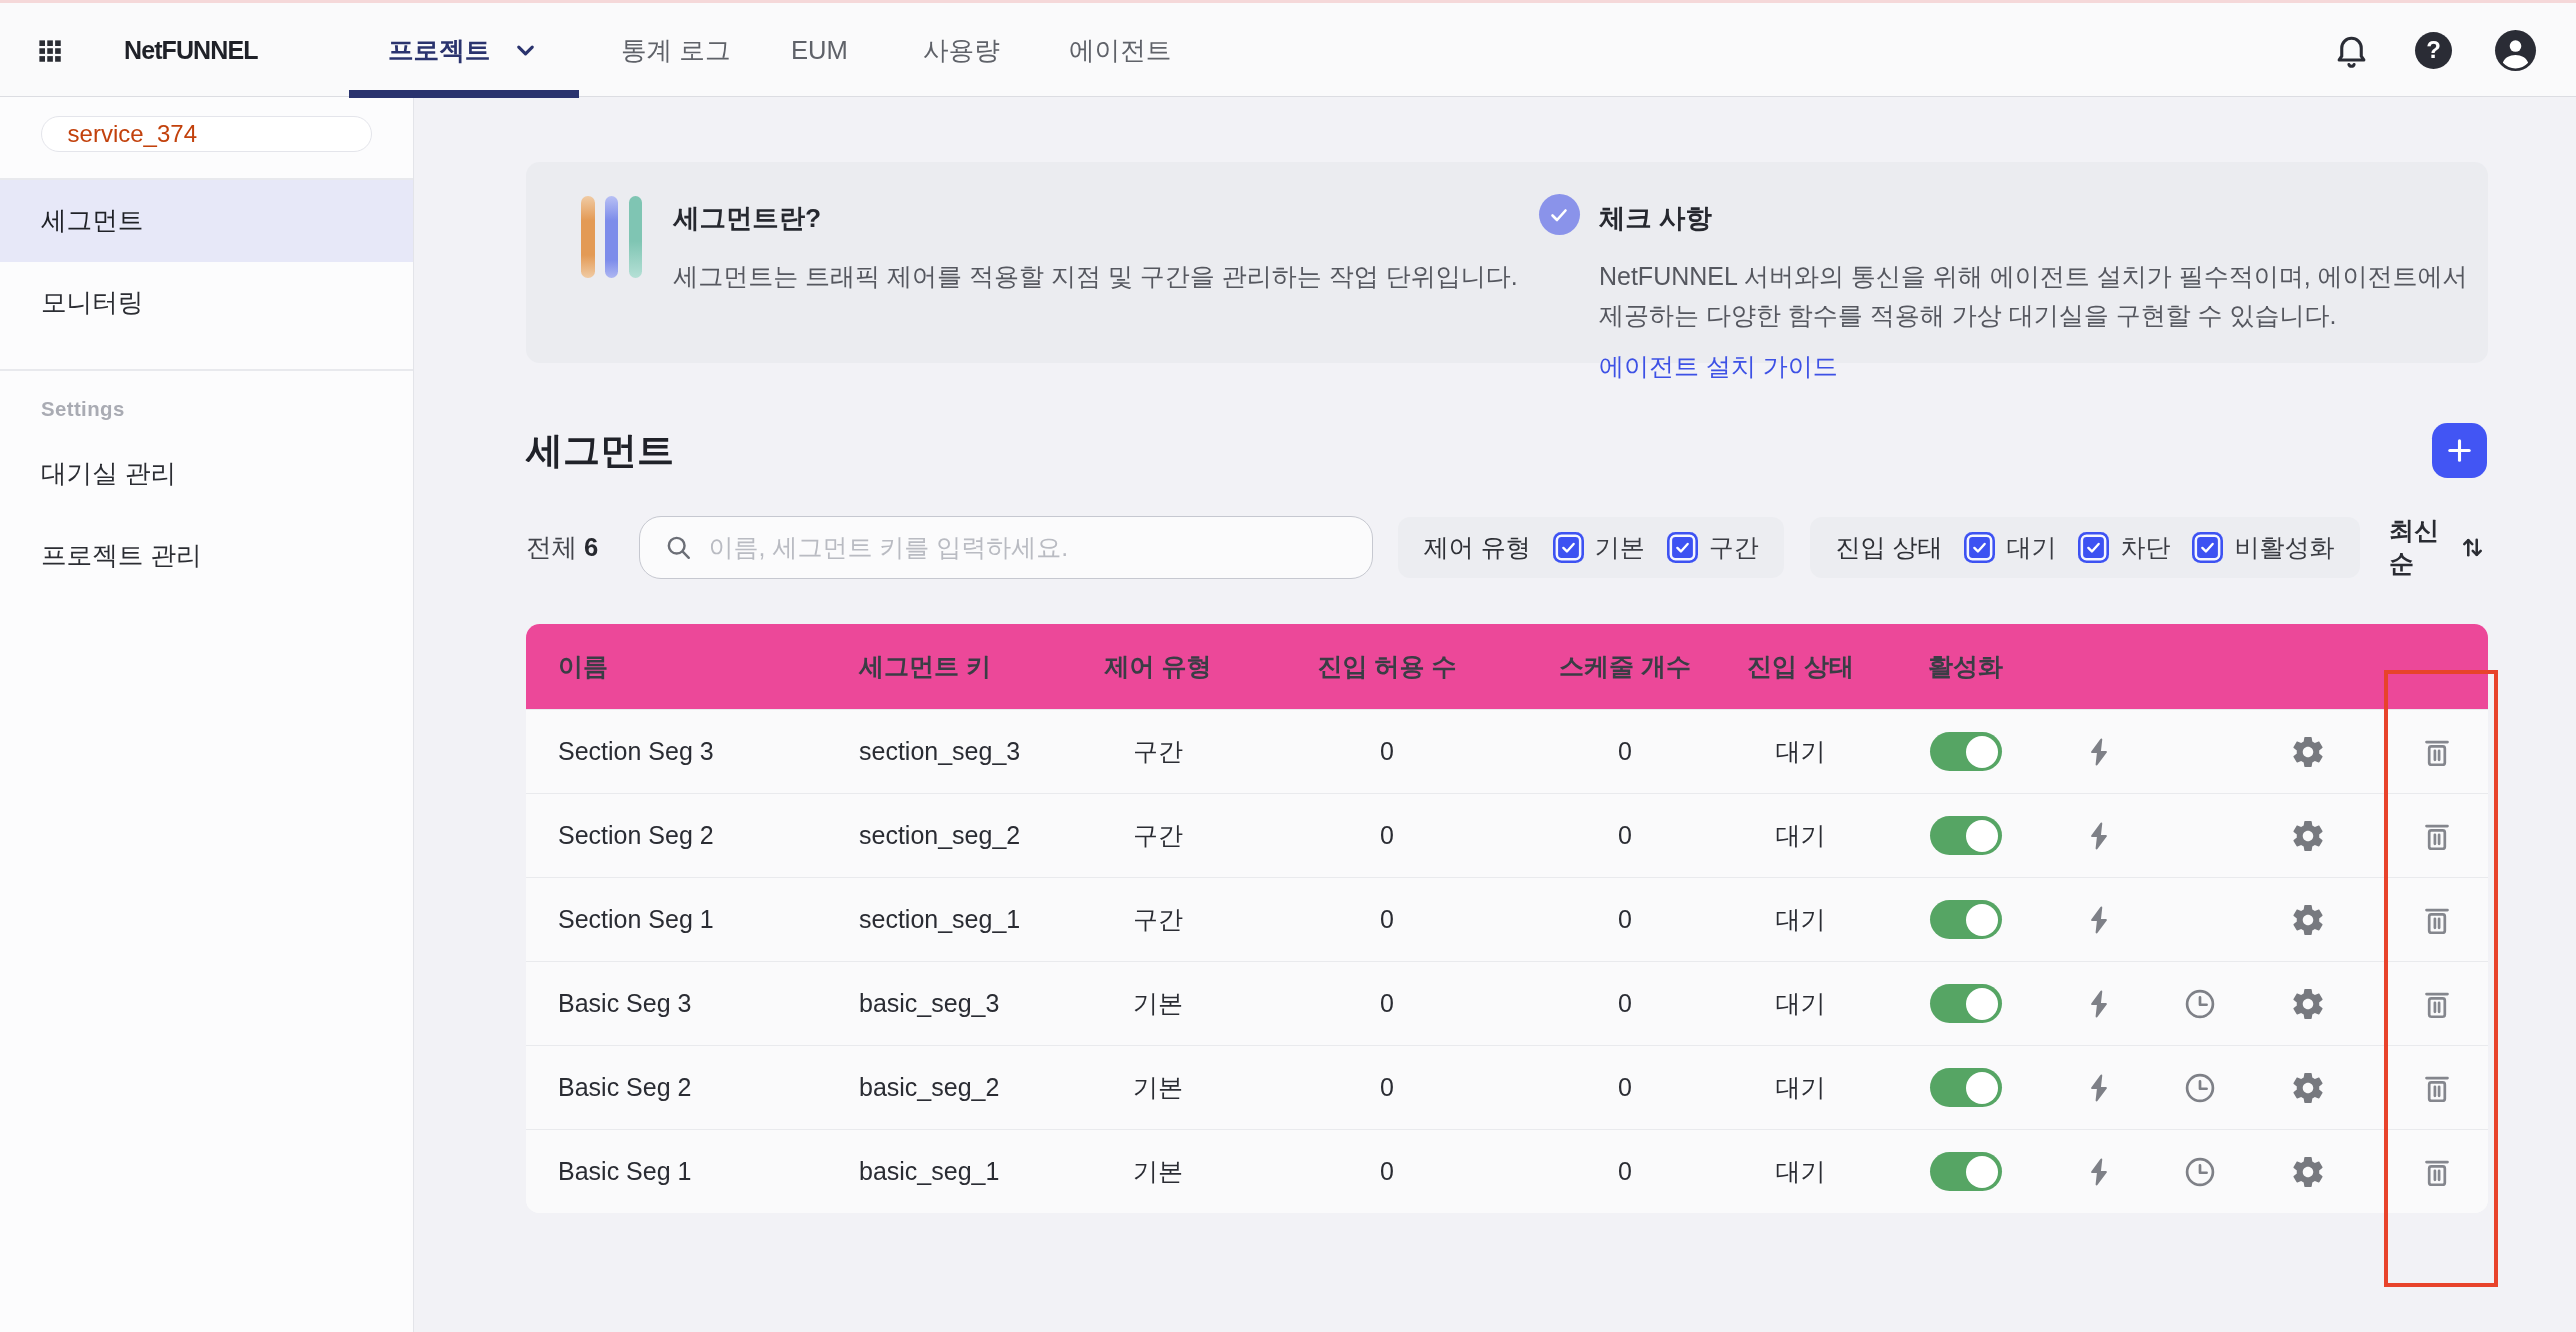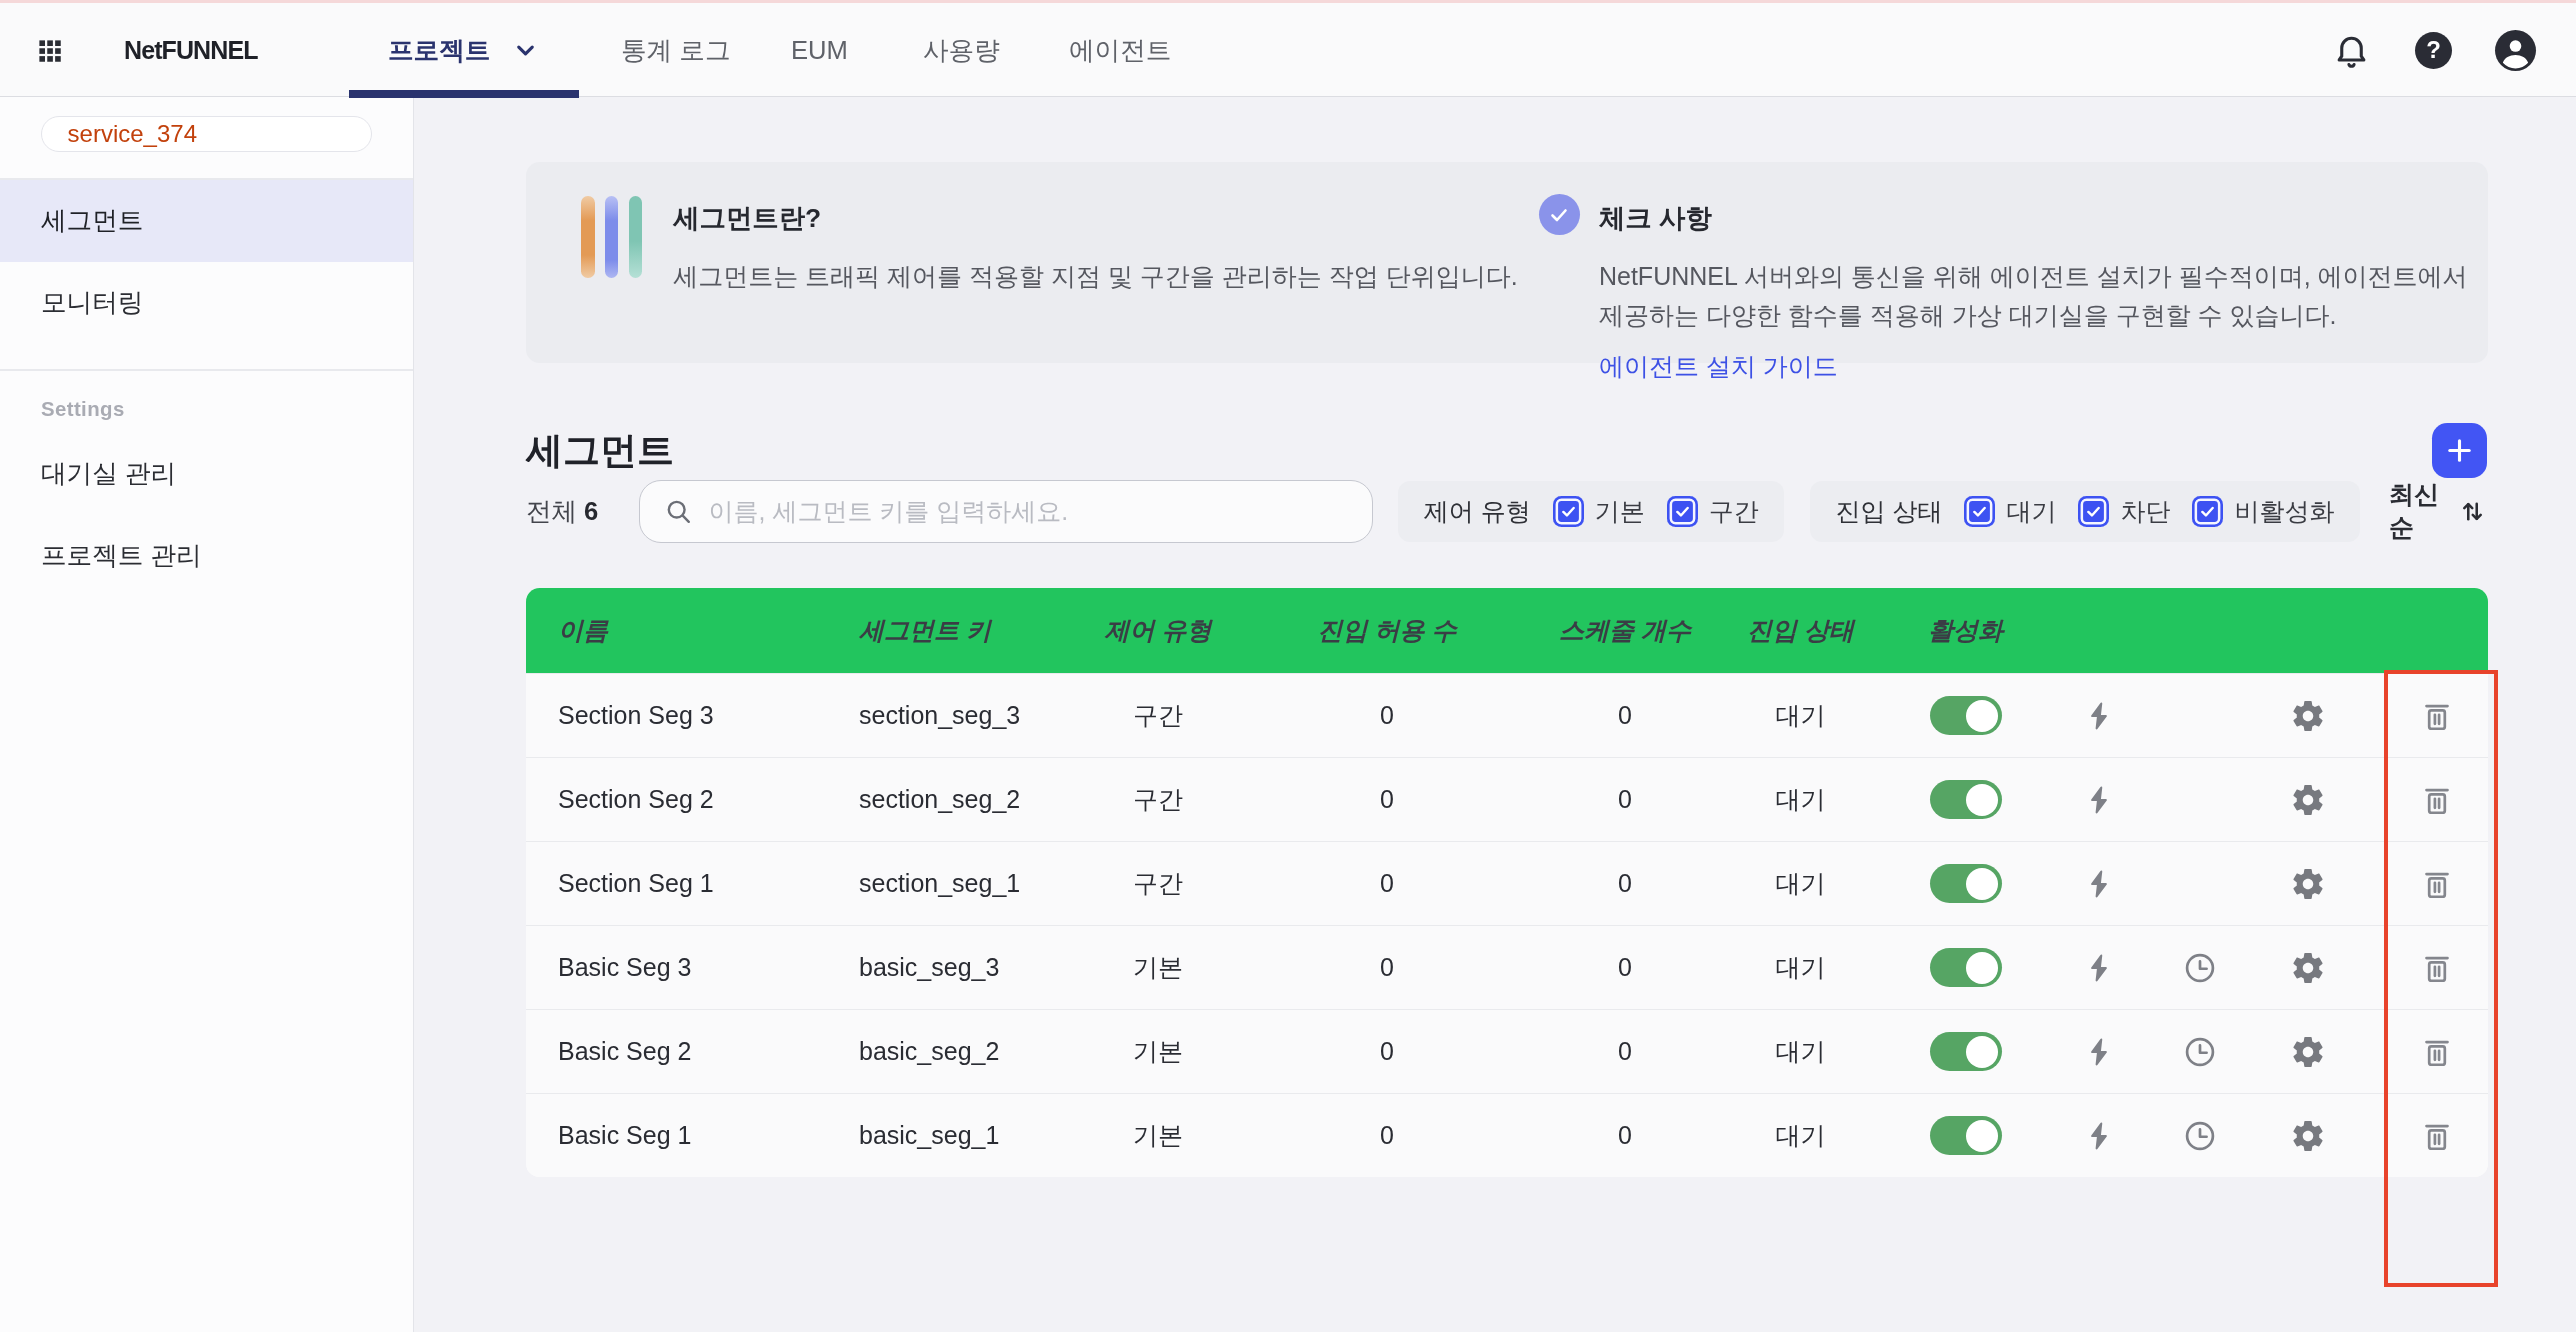--- a/index.html
+++ b/index.html
@@ -62,21 +62,21 @@
   .banner-col-right { width:954px; }
   .banner-link { display:inline-block; margin-top:15.3px; font-size:25px; color:#3D51E5; cursor:pointer; }
   
   .section-head { margin-top:60px; display:flex; align-items:center; justify-content:space-between; }
   .section-title { font-size:37px; font-weight:700; color:#202229; }
   .add-btn {
     width:55px; height:55px; border-radius:15.3px; background:#4255F4; border:none;
     display:flex; align-items:center; justify-content:center; cursor:pointer;
   }
   
-  .controls-row { display:flex; align-items:center; }
+  .controls-row { margin-top:36px; display:flex; align-items:center; }
   .total { font-size:25.6px; color:#43454C; white-space:nowrap; }
   .total b { font-weight:700; color:#27292F; margin-left:6.8px; }
   .search-box {
     margin-left:41px; width:835px; height:63px; border:1.7px solid #C6C8D0; border-radius:22px;
     background:#FBFBFC; display:flex; align-items:center; padding:0 24px; gap:15.3px;
   }
   .search-box input {
     border:none; outline:none; background:transparent; flex:1; font-size:25px; color:#3A3C43;
     font-family:inherit;
   }
@@ -95,21 +95,21 @@
   }
   .sort { margin-left:29px; display:flex; align-items:center; gap:8.5px; cursor:pointer;font-weight:bold; }
   .sort .slabel { font-size:25px; color:#2A2C33; }
   
   .table { margin-top:44px; width:1962px; border-radius:13.6px; overflow:hidden; background:#FAFAFB; }
   .t-grid {
     display:grid;
     grid-template-columns:301px 264px 134px 324px 152px 199px 131px 136px 65px 152px 105px;
     align-items:center;
   }
-  .t-head { height:85px; background:#22c55e;font-style:italic; }
+  .t-head { height:85px; background:#ec4899; }
   .t-head .cell { font-size:25px; font-weight:600; color:#3A3D45; }
   .t-row { height:84px; border-top:1.7px solid #E9EAED; background:#FAFAFB; }
   .cell { font-size:25px; color:#2A2C33; }
   .cell.left { padding-left:32px; text-align:left; }
   .cell.center { text-align:center; }
   .icon-cell { display:flex; justify-content:center; align-items:center; cursor:pointer; }
   
   .toggle { width:72px; height:39px; border-radius:19.6px; background:#56A564; position:relative; cursor:pointer; margin:0 auto; }
   .toggle .knob { position:absolute; top:3.4px; right:3.4px; width:32px; height:32px; border-radius:50%; background:#fff; }
   

